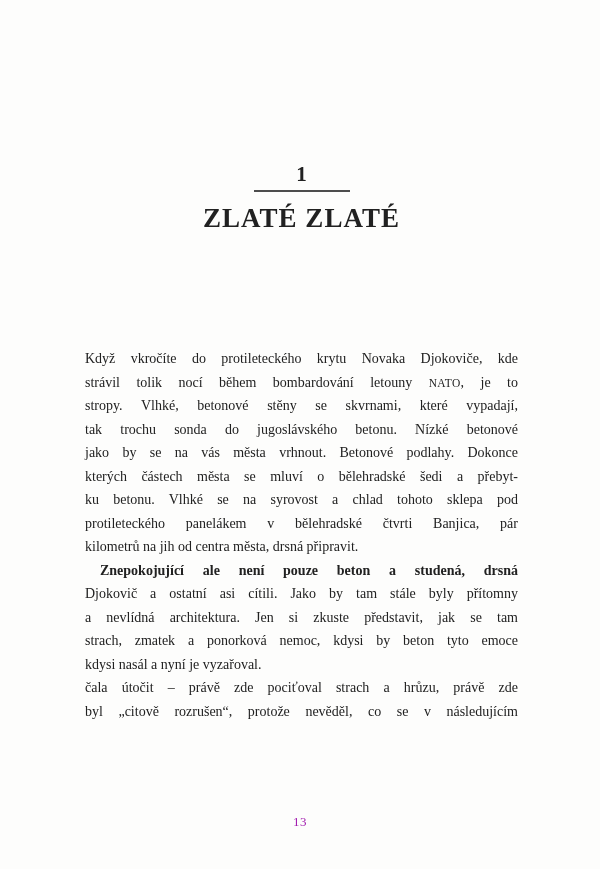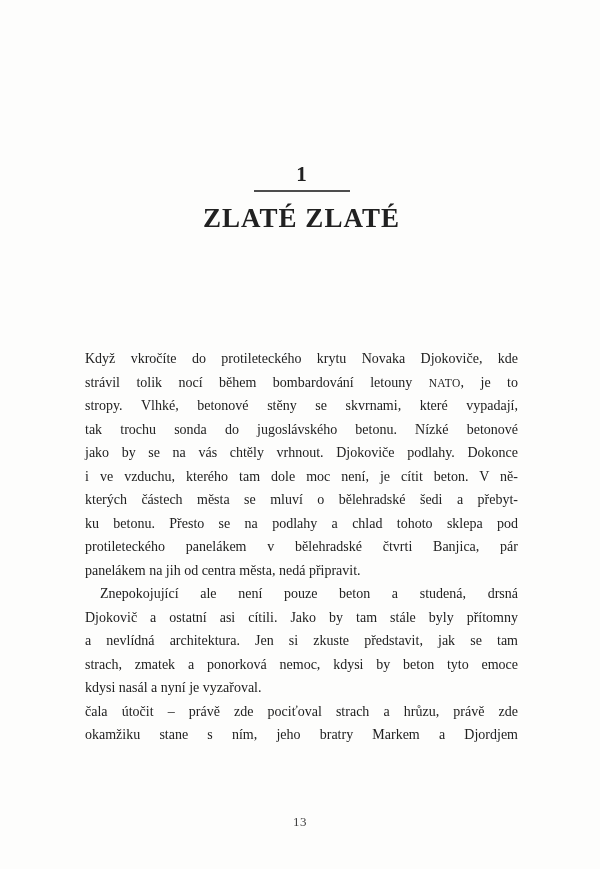--- a/index.html
+++ b/index.html
@@ -61,60 +61,59 @@
     width: 433px;
   }
   .line {
     height: 23.5px;
     line-height: 23.5px;
     font-size: 14px;
     text-align: justify;
     text-align-last: justify;
     white-space: normal;
   }
-  .line.indent { text-indent: 15px; }
+  .line.indent { text-indent: 15px; font-weight: bold; }
   .line.last   { text-align-last: left; }
   .sc {
     font-size: 0.82em;
     letter-spacing: 0.4px;
     margin-top: 40px;
   }
   .page-number {
     position: absolute;
     top: 814px;
     left: 0;
     width: 600px;
     text-align: center;
     font-size: 13px;
     letter-spacing: 0.5px;
-    color: #404040;
+    color: #a21caf;
   }
 </style>
 </head>
 <body>
 
 <div class="page">
   <div class="content">
     <div class="chapter-number">1</div>
     <div class="chapter-rule"></div>
     <h1 class="chapter-title">ZLATÉ ZLATÉ</h1>
     <div class="body-text" id="body-text">
         <div class="line">Když vkročíte do protileteckého krytu Novaka Djokoviče, kde</div>
         <div class="line">strávil tolik nocí během bombardování letouny <span class="sc">NATO</span>, je to</div>
         <div class="line">stropy. Vlhké, betonové stěny se skvrnami, které vypadají,</div>
         <div class="line">tak trochu sonda do jugoslávského betonu. Nízké betonové</div>
-        <div class="line">jako by se na vás chtěly vrhnout. Djokoviče podlahy. Dokonce</div>
-        <div class="line">i ve vzduchu, kterého tam dole moc není, je cítit beton. V ně-</div>
+        <div class="line">jako by se na vás města vrhnout. Betonové podlahy. Dokonce</div>
         <div class="line">kterých částech města se mluví o bělehradské šedi a přebyt-</div>
-        <div class="line">ku betonu. Přesto se na podlahy a chlad tohoto sklepa pod</div>
+        <div class="line">ku betonu. Vlhké se na syrovost a chlad tohoto sklepa pod</div>
         <div class="line">protileteckého panelákem v bělehradské čtvrti Banjica, pár</div>
-        <div class="line last">panelákem na jih od centra města, nedá připravit.</div>
+        <div class="line last">kilometrů na jih od centra města, drsná připravit.</div>
         <div class="line indent">Znepokojující ale není pouze beton a studená, drsná</div>
         <div class="line">Djokovič a ostatní asi cítili. Jako by tam stále byly přítomny</div>
         <div class="line">a nevlídná architektura. Jen si zkuste představit, jak se tam</div>
         <div class="line">strach, zmatek a ponorková nemoc, kdysi by beton tyto emoce</div>
         <div class="line last">kdysi nasál a nyní je vyzařoval.</div>
         <div class="line">čala útočit – právě zde pociťoval strach a hrůzu, právě zde</div>
-        <div class="line">okamžiku stane s ním, jeho bratry Markem a Djordjem</div>
+        <div class="line">byl „citově rozrušen“, protože nevěděl, co se v následujícím</div>
       </div>
   </div>
   <div class="page-number">13</div>
 </div>
 
 </body></html>

